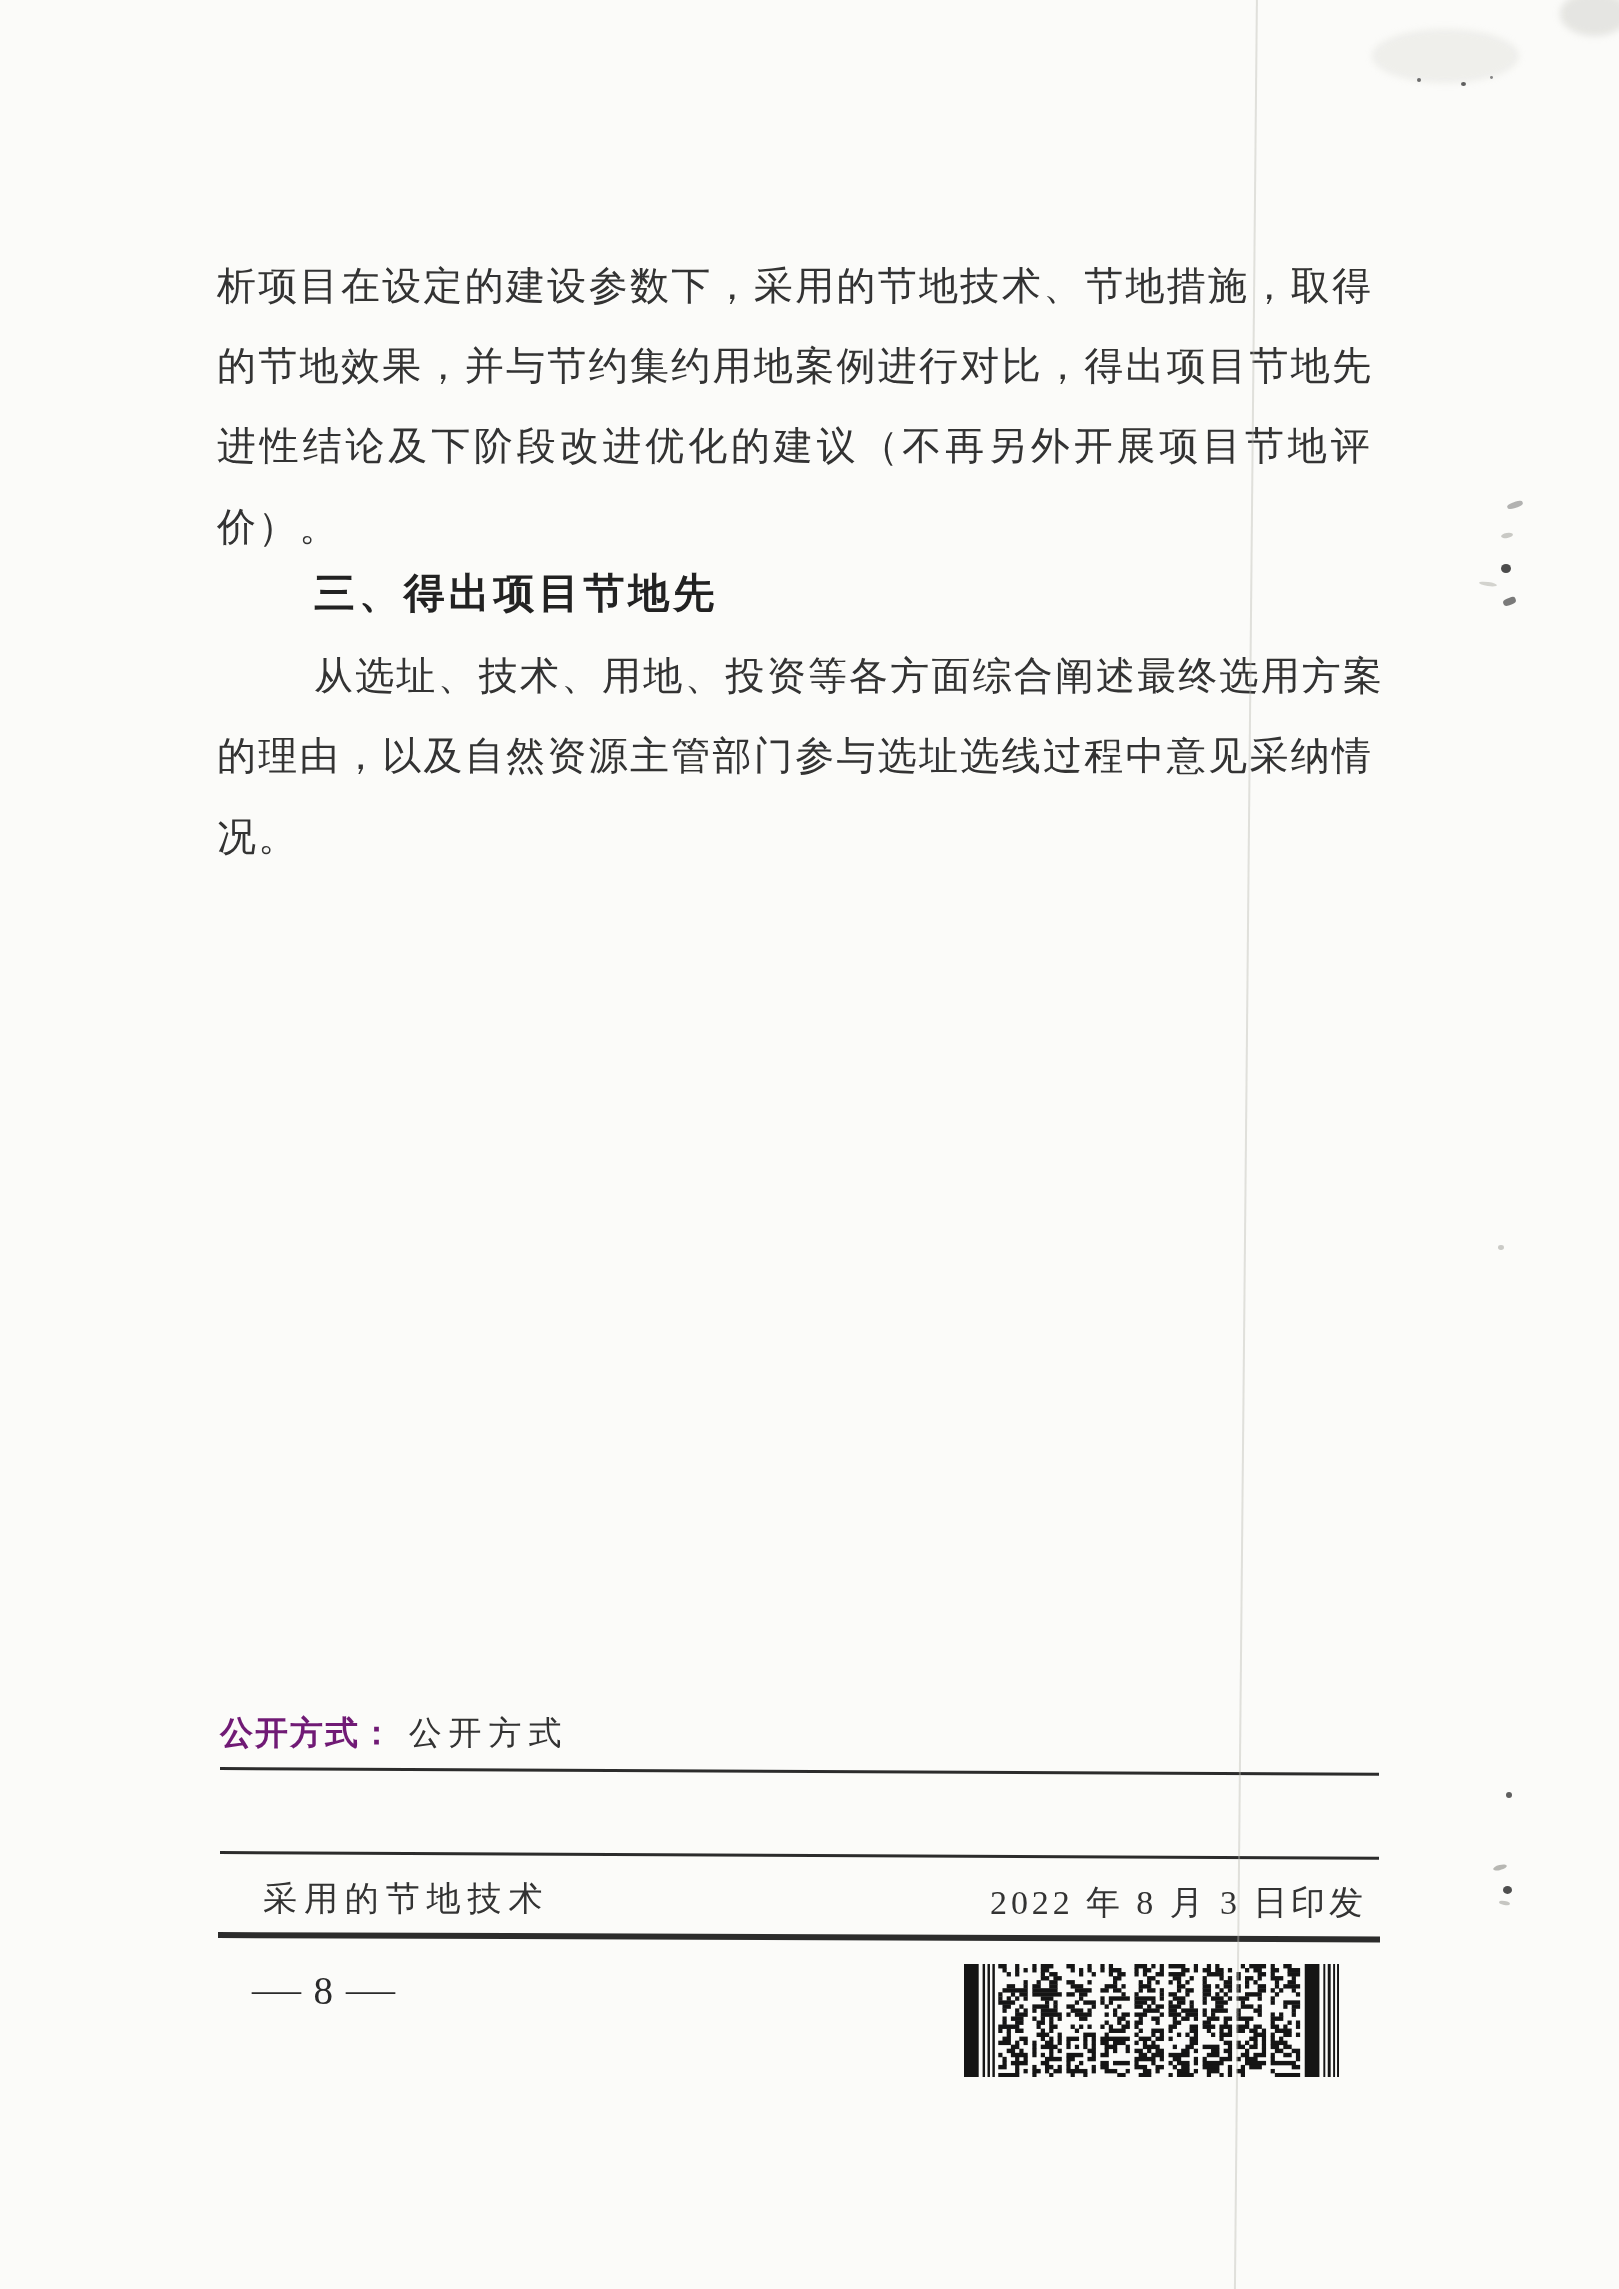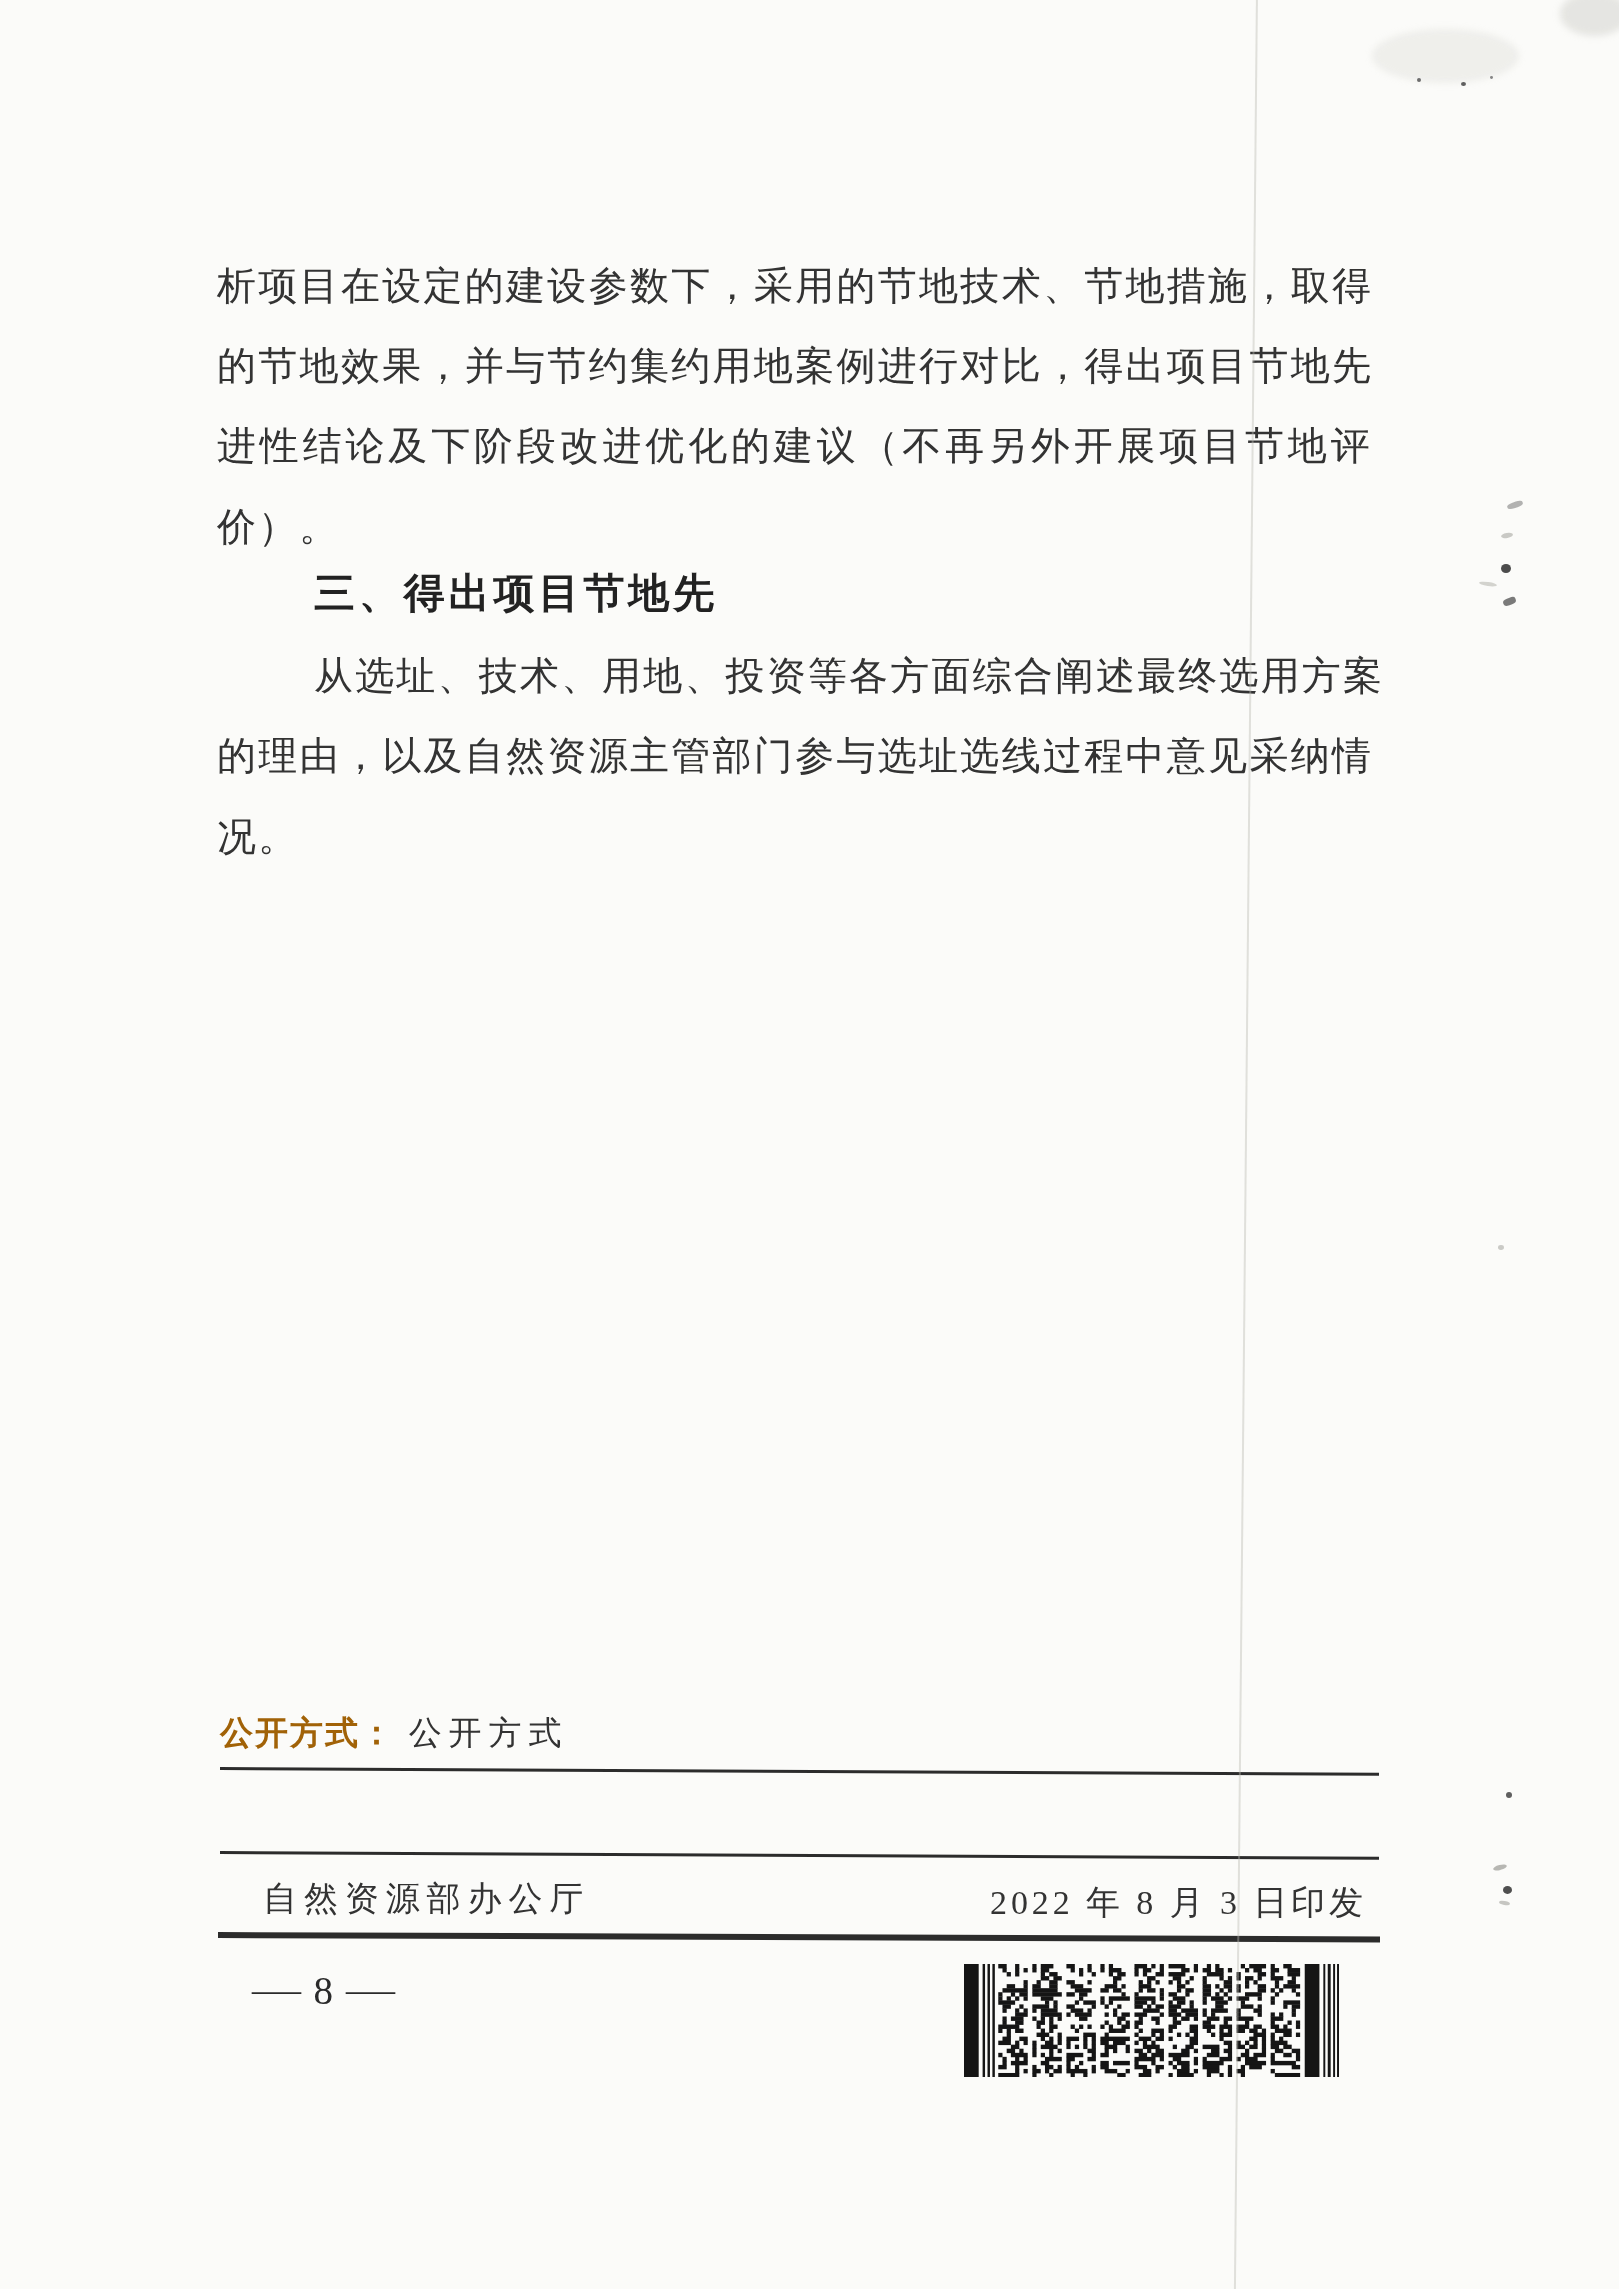--- a/index.html
+++ b/index.html
@@ -40,21 +40,21 @@
     font-weight:700;
     font-family:"Liberation Sans","DejaVu Sans",sans-serif;
     color:#222;
     white-space:nowrap;
   }
   
   .footer-line{position:absolute;white-space:nowrap;}
   .disclosure{left:220px;top:1711px;font-size:33px;letter-spacing:2.9px;}
   .disclosure .lbl{
     font-family:"Liberation Sans","DejaVu Sans",sans-serif;
-    font-weight:700;color:#a16207;letter-spacing:2px;
+    font-weight:700;color:#701a75;letter-spacing:2px;
   }
   .disclosure .val{margin-left:13.7px;letter-spacing:6.9px;color:#333;}
   .ccline{left:257px;top:1794px;font-size:32px;letter-spacing:4.9px;color:#333;}
   .issuer{left:263px;top:1876px;font-size:34px;letter-spacing:6.9px;color:#333;}
   .printdate{left:990px;top:1880px;font-size:34px;letter-spacing:3.9px;color:#333;}
   .rule{
     position:absolute;left:220px;width:1159px;height:2.9px;
     background:#2c2c2c;transform:rotate(0.28deg);transform-origin:left center;
   }
   .rule.r1{top:1767px;}
@@ -98,21 +98,21 @@
 
   <div class="footer-line disclosure">
     <span class="lbl">公开方式：</span><span class="val">公开方式</span>
   </div>
 
   <div class="rule r1"></div>
 
 
   <div class="rule r2"></div>
 
-  <div class="footer-line issuer">自然资源部办公厅</div>
+  <div class="footer-line issuer">采用的节地技术</div>
   <div class="footer-line printdate">2022 年 8 月 3 日印发</div>
 
   <div class="rule thick"></div>
 
   <div class="pagenum">
     <span class="dash">—</span>
     <span class="num">8</span>
     <span class="dash">—</span>
   </div>
 

